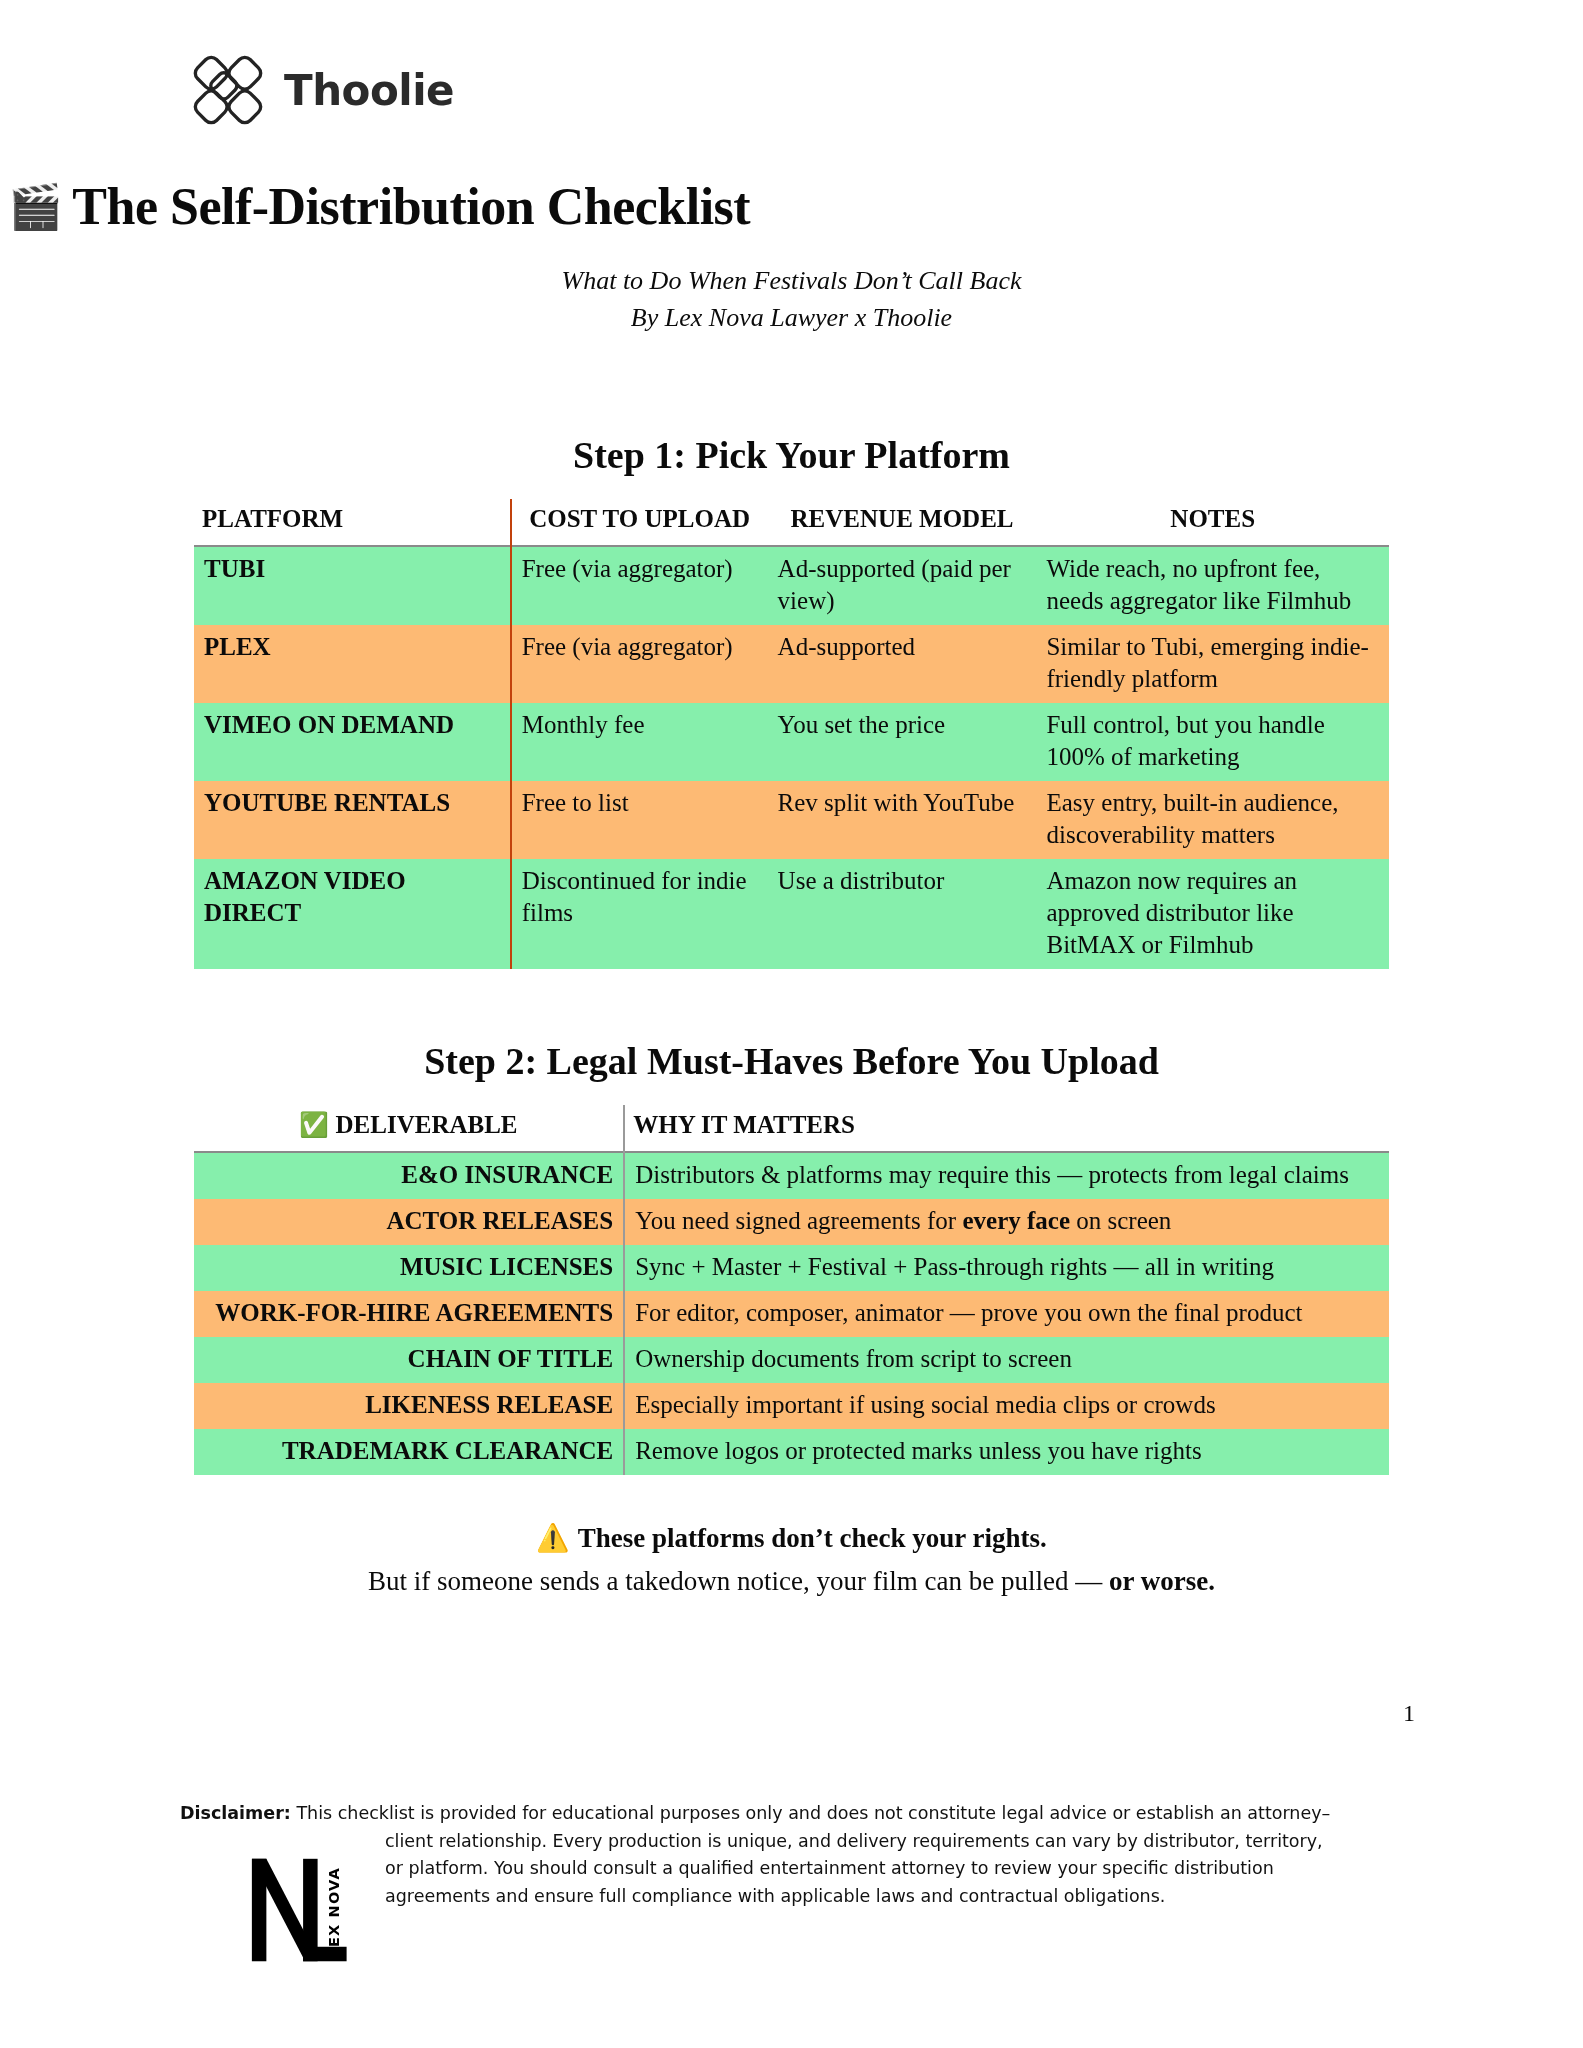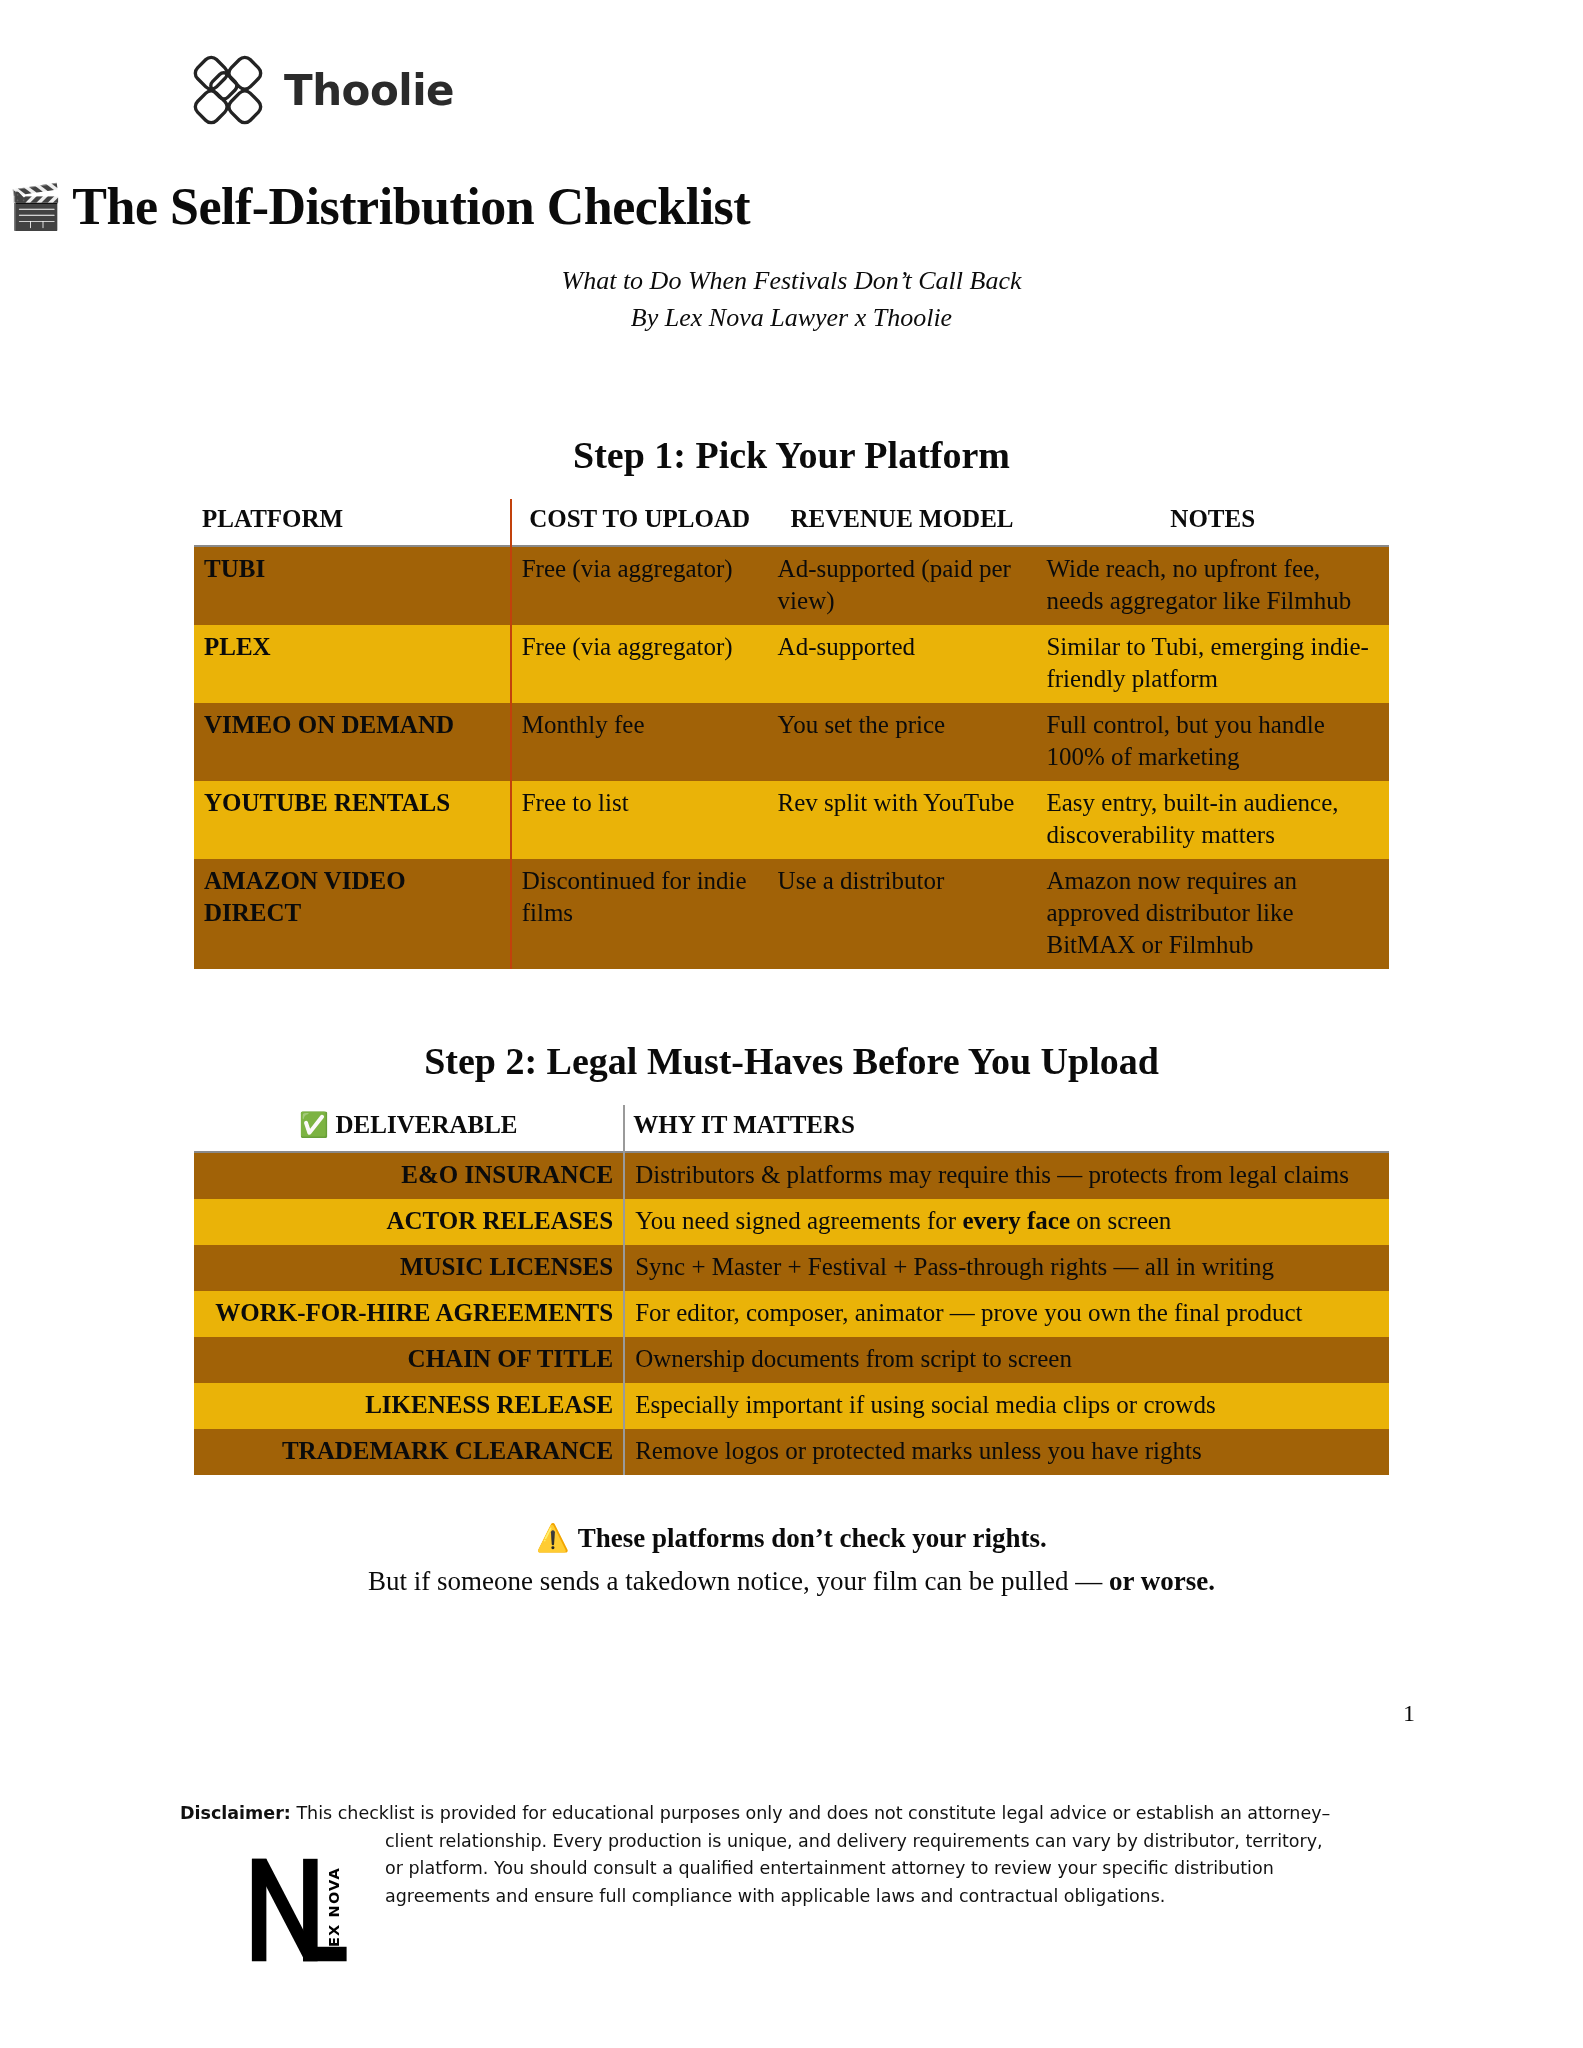--- a/index.html
+++ b/index.html
@@ -84,22 +84,22 @@
     vertical-align: top;
     text-align: center;
     border: none;
   }
   table td {
     padding: 6px 10px 8px 10px;
     vertical-align: top;
     border: none;
   }
   thead tr { border-bottom: 2px solid #8a8a8a; }
-  tbody tr.shade { background: #a16207; margin-top: 41px; }
-  tbody tr.plain { background: #eab308; }
+  tbody tr.shade { background: #86efac; margin-top: 41px; }
+  tbody tr.plain { background: #fdba74; }
 
   
   table.t1 td.c1, table.t1 th.c1 { width: 26.5%; text-align: left; }
   table.t1 td.c2, table.t1 th.c2 { width: 21.5%; text-align: left; }
   table.t1 td.c3, table.t1 th.c3 { width: 22.5%; text-align: left; }
   table.t1 td.c4, table.t1 th.c4 { width: 29.5%; text-align: left; }
   table.t1 th.c2, table.t1 th.c3, table.t1 th.c4 { text-align: center; }
   table.t1 td.c2, table.t1 th.c2 { border-left: 2px solid #c2410c; }
 
   table.t2 td.c1, table.t2 th.c1 { width: 36%; text-align: right; }

